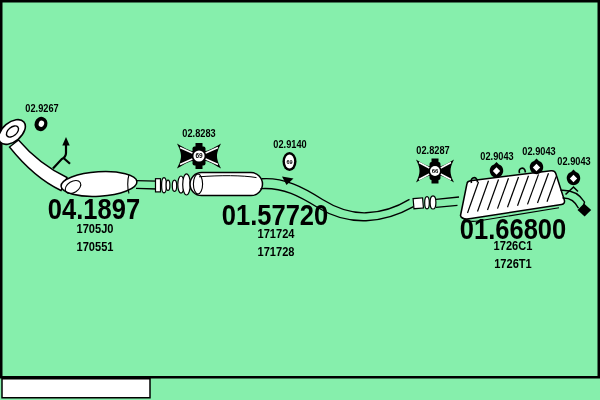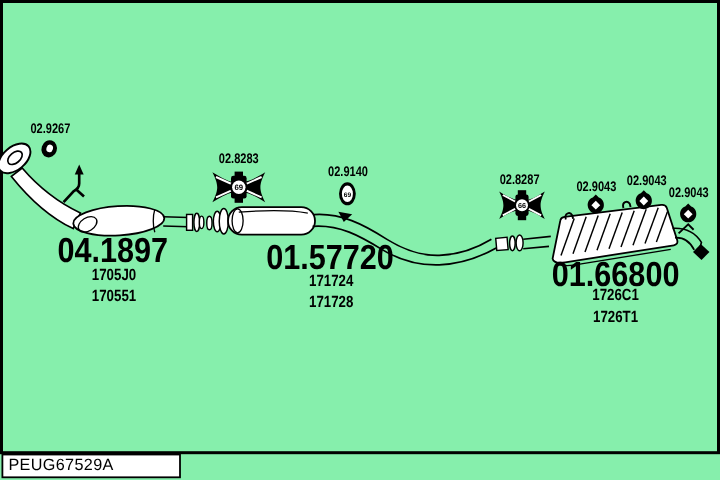--- a/index.html
+++ b/index.html
@@ -169,14 +169,13 @@
   <div class="num" style="left:185px;top:201px">01.57720</div>
   <div class="num" style="left:422.5px;top:214.5px">01.66800</div>
 
   <div class="ref" style="left:35px;top:222px">1705J0</div>
   <div class="ref" style="left:34.5px;top:240px">170551</div>
   <div class="ref" style="left:216px;top:227px">171724</div>
   <div class="ref" style="left:216px;top:245px">171728</div>
   <div class="ref" style="left:453px;top:239px">1726C1</div>
   <div class="ref" style="left:453px;top:256.5px">1726T1</div>
 
-  <span class="footer-text">PEUG67529A</span>
 </div>
 
 </body></html>

